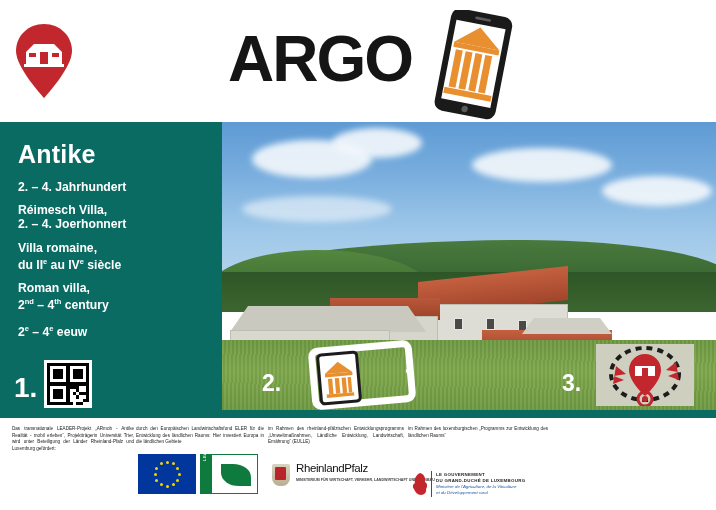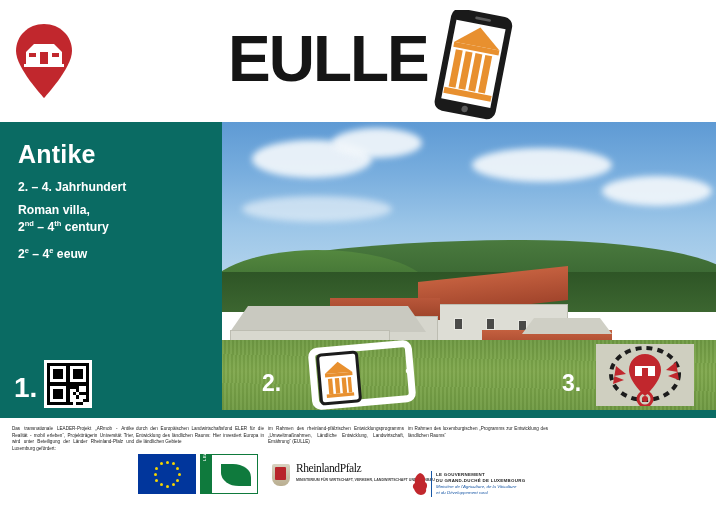--- a/index.html
+++ b/index.html
@@ -87,21 +87,21 @@
   .leader-bar{position:absolute;left:0;top:0;width:11px;height:100%;background:#0f7a3d;}
   .leader-txt{position:absolute;left:1px;top:6px;width:36px;color:#fff;font-size:4px;
     font-weight:bold;transform:rotate(-90deg);transform-origin:left top;letter-spacing:.5px;}
   .leaf{position:absolute;left:20px;top:9px;width:30px;height:22px;background:#0f7a3d;
     border-radius:0 60% 0 60%;}
   .rp-crest{position:absolute;left:272px;top:46px;width:18px;height:22px;
     background:linear-gradient(180deg,#d8d2c0,#b9ae90);border-radius:2px 2px 8px 8px;overflow:hidden;}
   .rp-crest:after{content:"";position:absolute;left:3px;top:3px;width:11px;height:13px;
     background:#b8242a;border-radius:1px;}
   .rp-name{position:absolute;left:296px;top:44px;font-size:11.5px;color:#111;
-    font-family:Liberation Serif, serif;letter-spacing:-.4px;}
+    font-family:Liberation Sans, sans-serif;letter-spacing:-.4px;}
   .rp-min{position:absolute;left:296px;top:60px;font-size:3.6px;line-height:4.4px;color:#444;font-weight:bold;}
   .lux-lion{position:absolute;left:410px;top:54px;width:20px;height:24px;}
   .lux-txt{position:absolute;left:436px;top:54px;width:110px;font-size:4.4px;line-height:6px;color:#1a1a1a;}
   .lux-txt .lx-b{font-weight:bold;letter-spacing:.3px;}
   .lux-txt .lx-i{font-style:italic;color:#1757a6;}
   .lux-bar{position:absolute;left:431px;top:53px;width:1px;height:26px;background:#1757a6;}
 </style>
 </head>
 <body>
 
@@ -112,21 +112,21 @@
     <svg class="pin-badge" viewBox="0 0 60 78">
       <path d="M30 2 C14 2 2 14 2 29 C2 46 30 76 30 76 C30 76 58 46 58 29 C58 14 46 2 30 2 Z" fill="#c1272d"></path>
       <path d="M12 30 L20 22 L30 22 L40 22 L48 30 L48 42 L12 42 Z" fill="#ffffff"></path>
       <rect x="26" y="30" width="8" height="12" fill="#c1272d"></rect>
       <rect x="15" y="31" width="7" height="4" fill="#c1272d"></rect>
       <rect x="38" y="31" width="7" height="4" fill="#c1272d"></rect>
       <rect x="10" y="42" width="40" height="3" fill="#ffffff"></rect>
     </svg>
 
     <div class="argo-logo">
-      <div class="argo-word">EULLE</div>
+      <div class="argo-word">ARGO</div>
       <svg class="argo-tablet" viewBox="0 0 96 112">
         <g transform="rotate(11 48 56)">
           <rect x="16" y="2" width="62" height="104" rx="9" fill="#1a1a1a"></rect>
           <rect x="22" y="14" width="50" height="80" fill="#ffffff"></rect>
           <rect x="40" y="7" width="16" height="2.6" rx="1.3" fill="#5a5a5a"></rect>
           <circle cx="47" cy="100" r="3.2" fill="#5a5a5a"></circle>
           <path d="M24 36 L47 17 L70 36 Z" fill="#e8902f"></path>
           <rect x="24" y="36" width="46" height="5" fill="#e8902f"></rect>
           <rect x="27" y="43" width="7" height="38" fill="#e8902f"></rect>
           <rect x="37" y="43" width="7" height="38" fill="#e8902f"></rect>
@@ -138,20 +138,28 @@
     </div>
   </div>
 
   <div class="sidebar">
     <div class="site-title">Antike</div>
     <div class="lang-list">
       <div class="lang-block">
         <div>2. – 4. Jahrhundert</div>
       </div>
       <div class="lang-block">
+        <div>Réimesch Villa,</div>
+        <div>2. – 4. Joerhonnert</div>
+      </div>
+      <div class="lang-block">
+        <div>Villa romaine,</div>
+        <div>du II<sup>e</sup> au IV<sup>e</sup> siècle</div>
+      </div>
+      <div class="lang-block">
         <div>Roman villa,</div>
         <div>2<sup>nd</sup> – 4<sup>th</sup> century</div>
       </div>
       <div class="lang-block">
         <div>2<sup>e</sup> – 4<sup>e</sup> eeuw</div>
       </div>
     </div>
 
     <div class="qr-row">
       <div class="num-one">1.</div>

